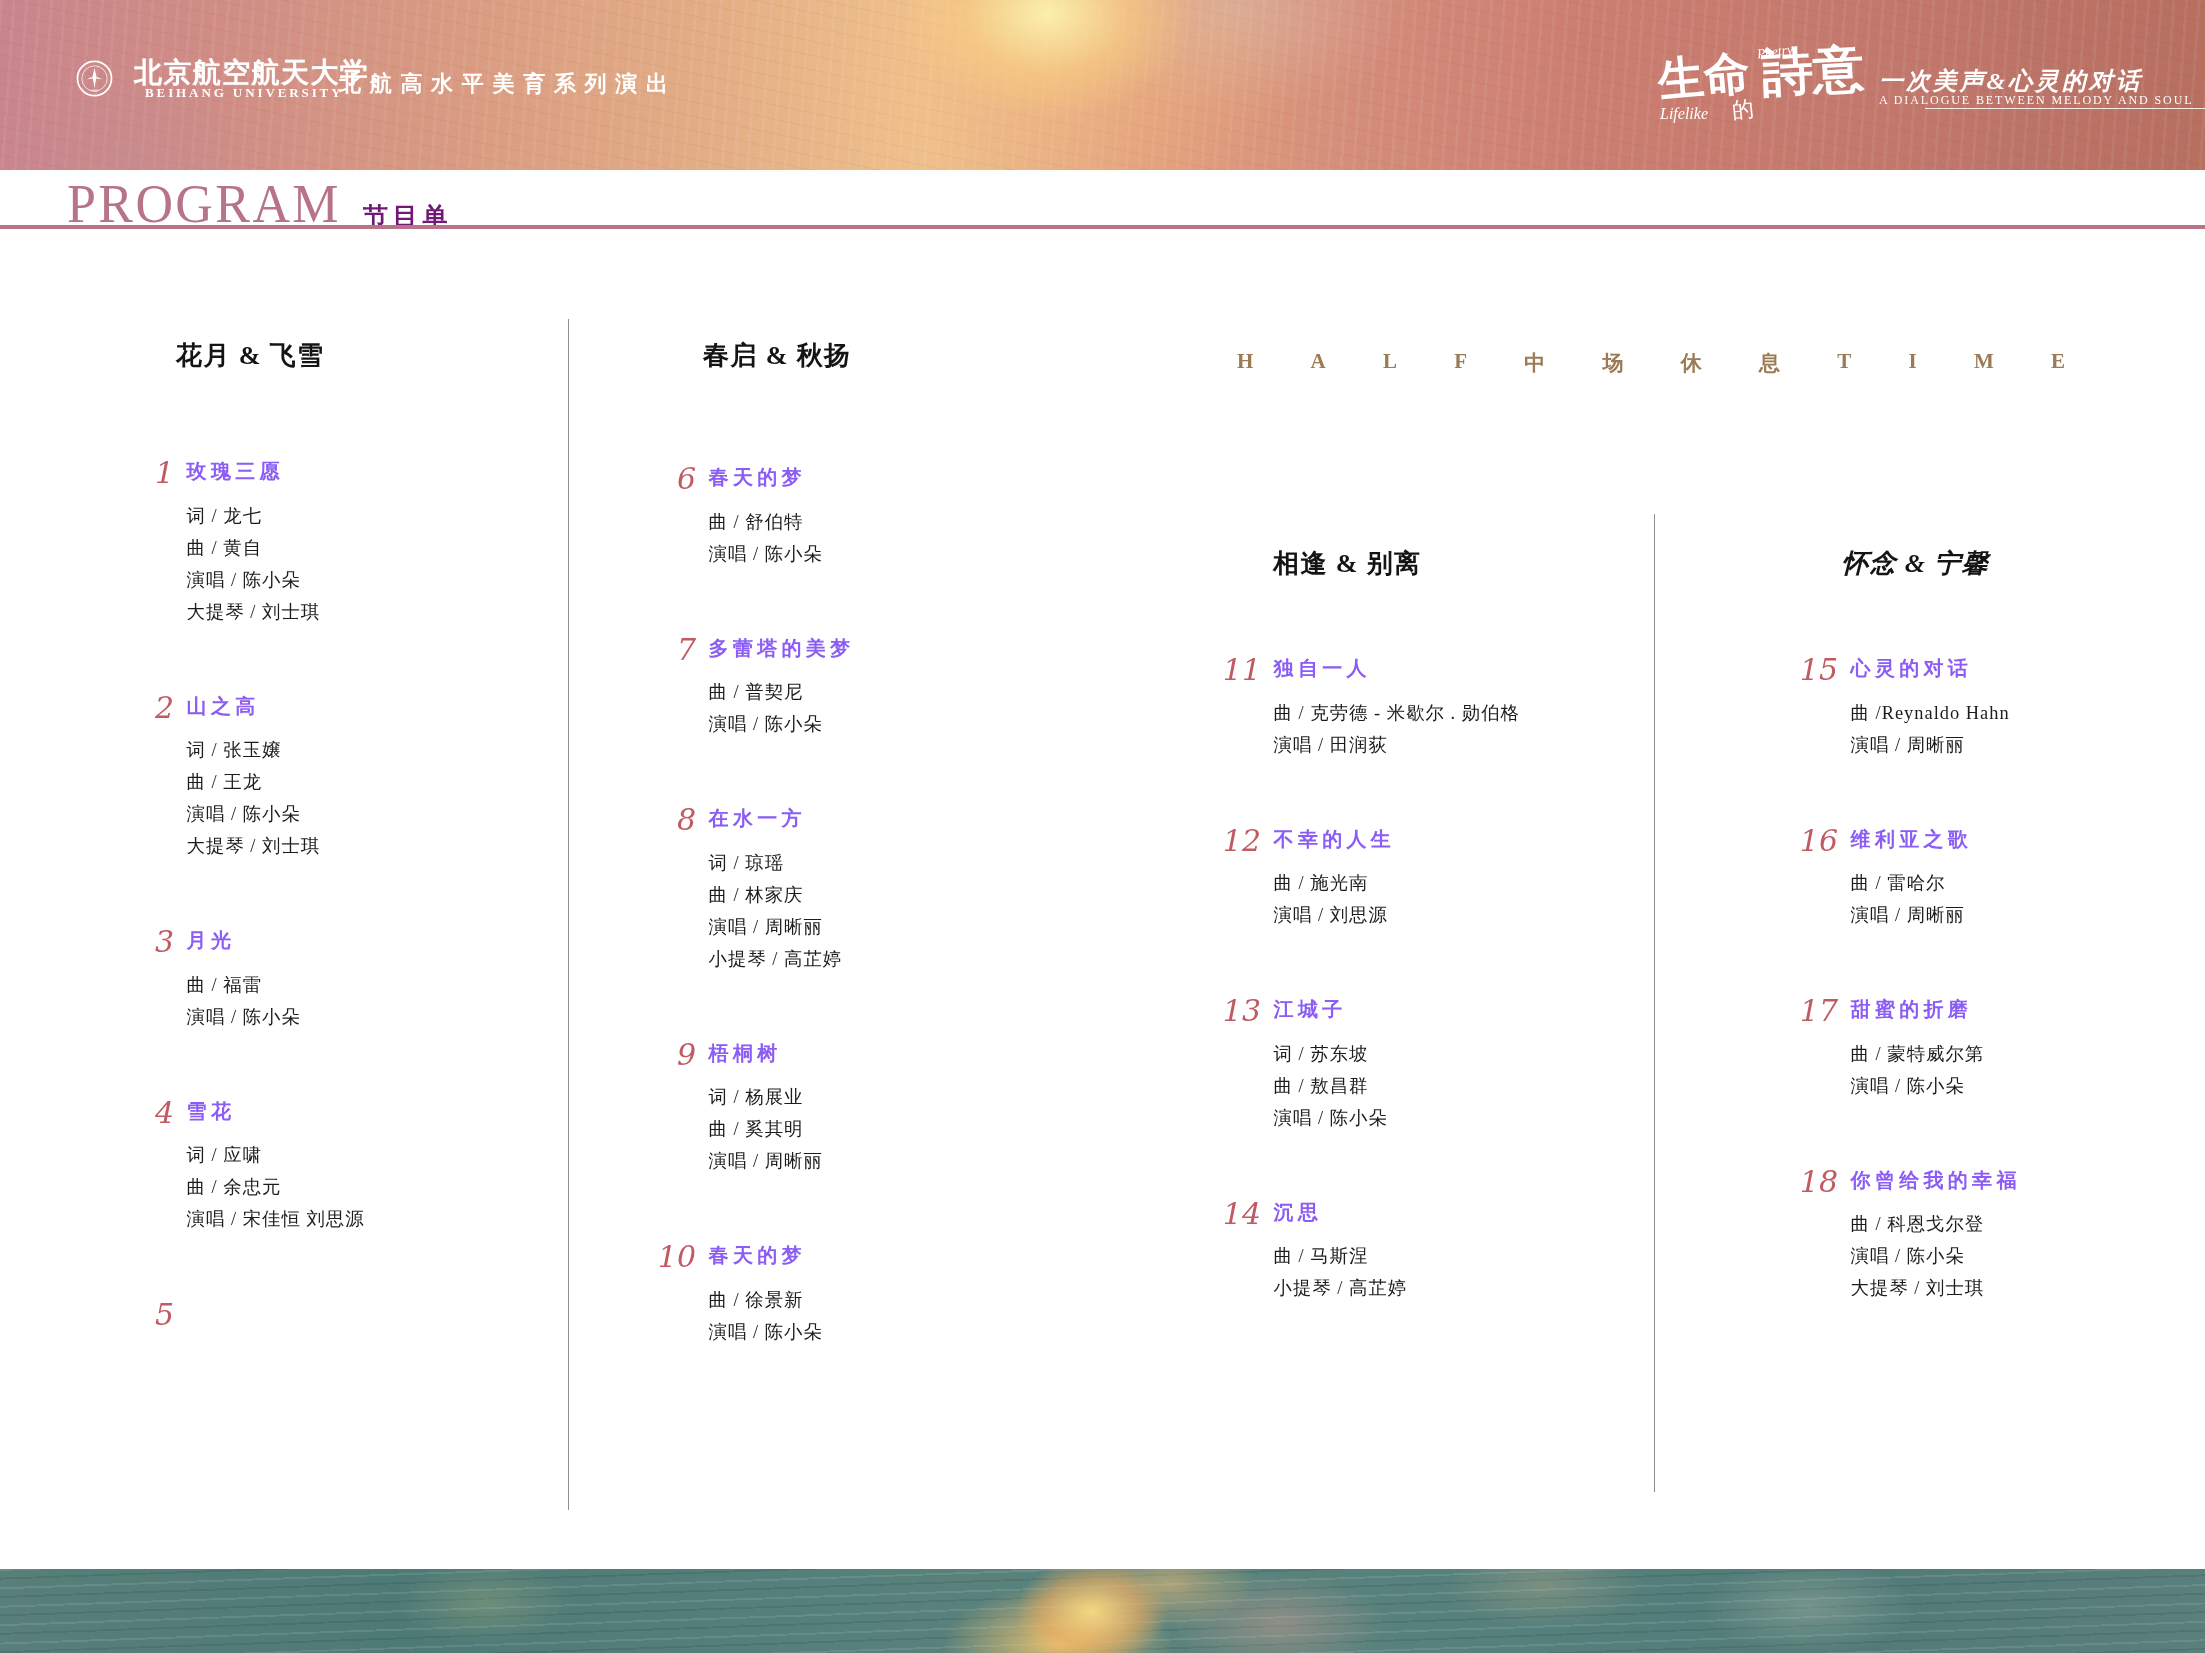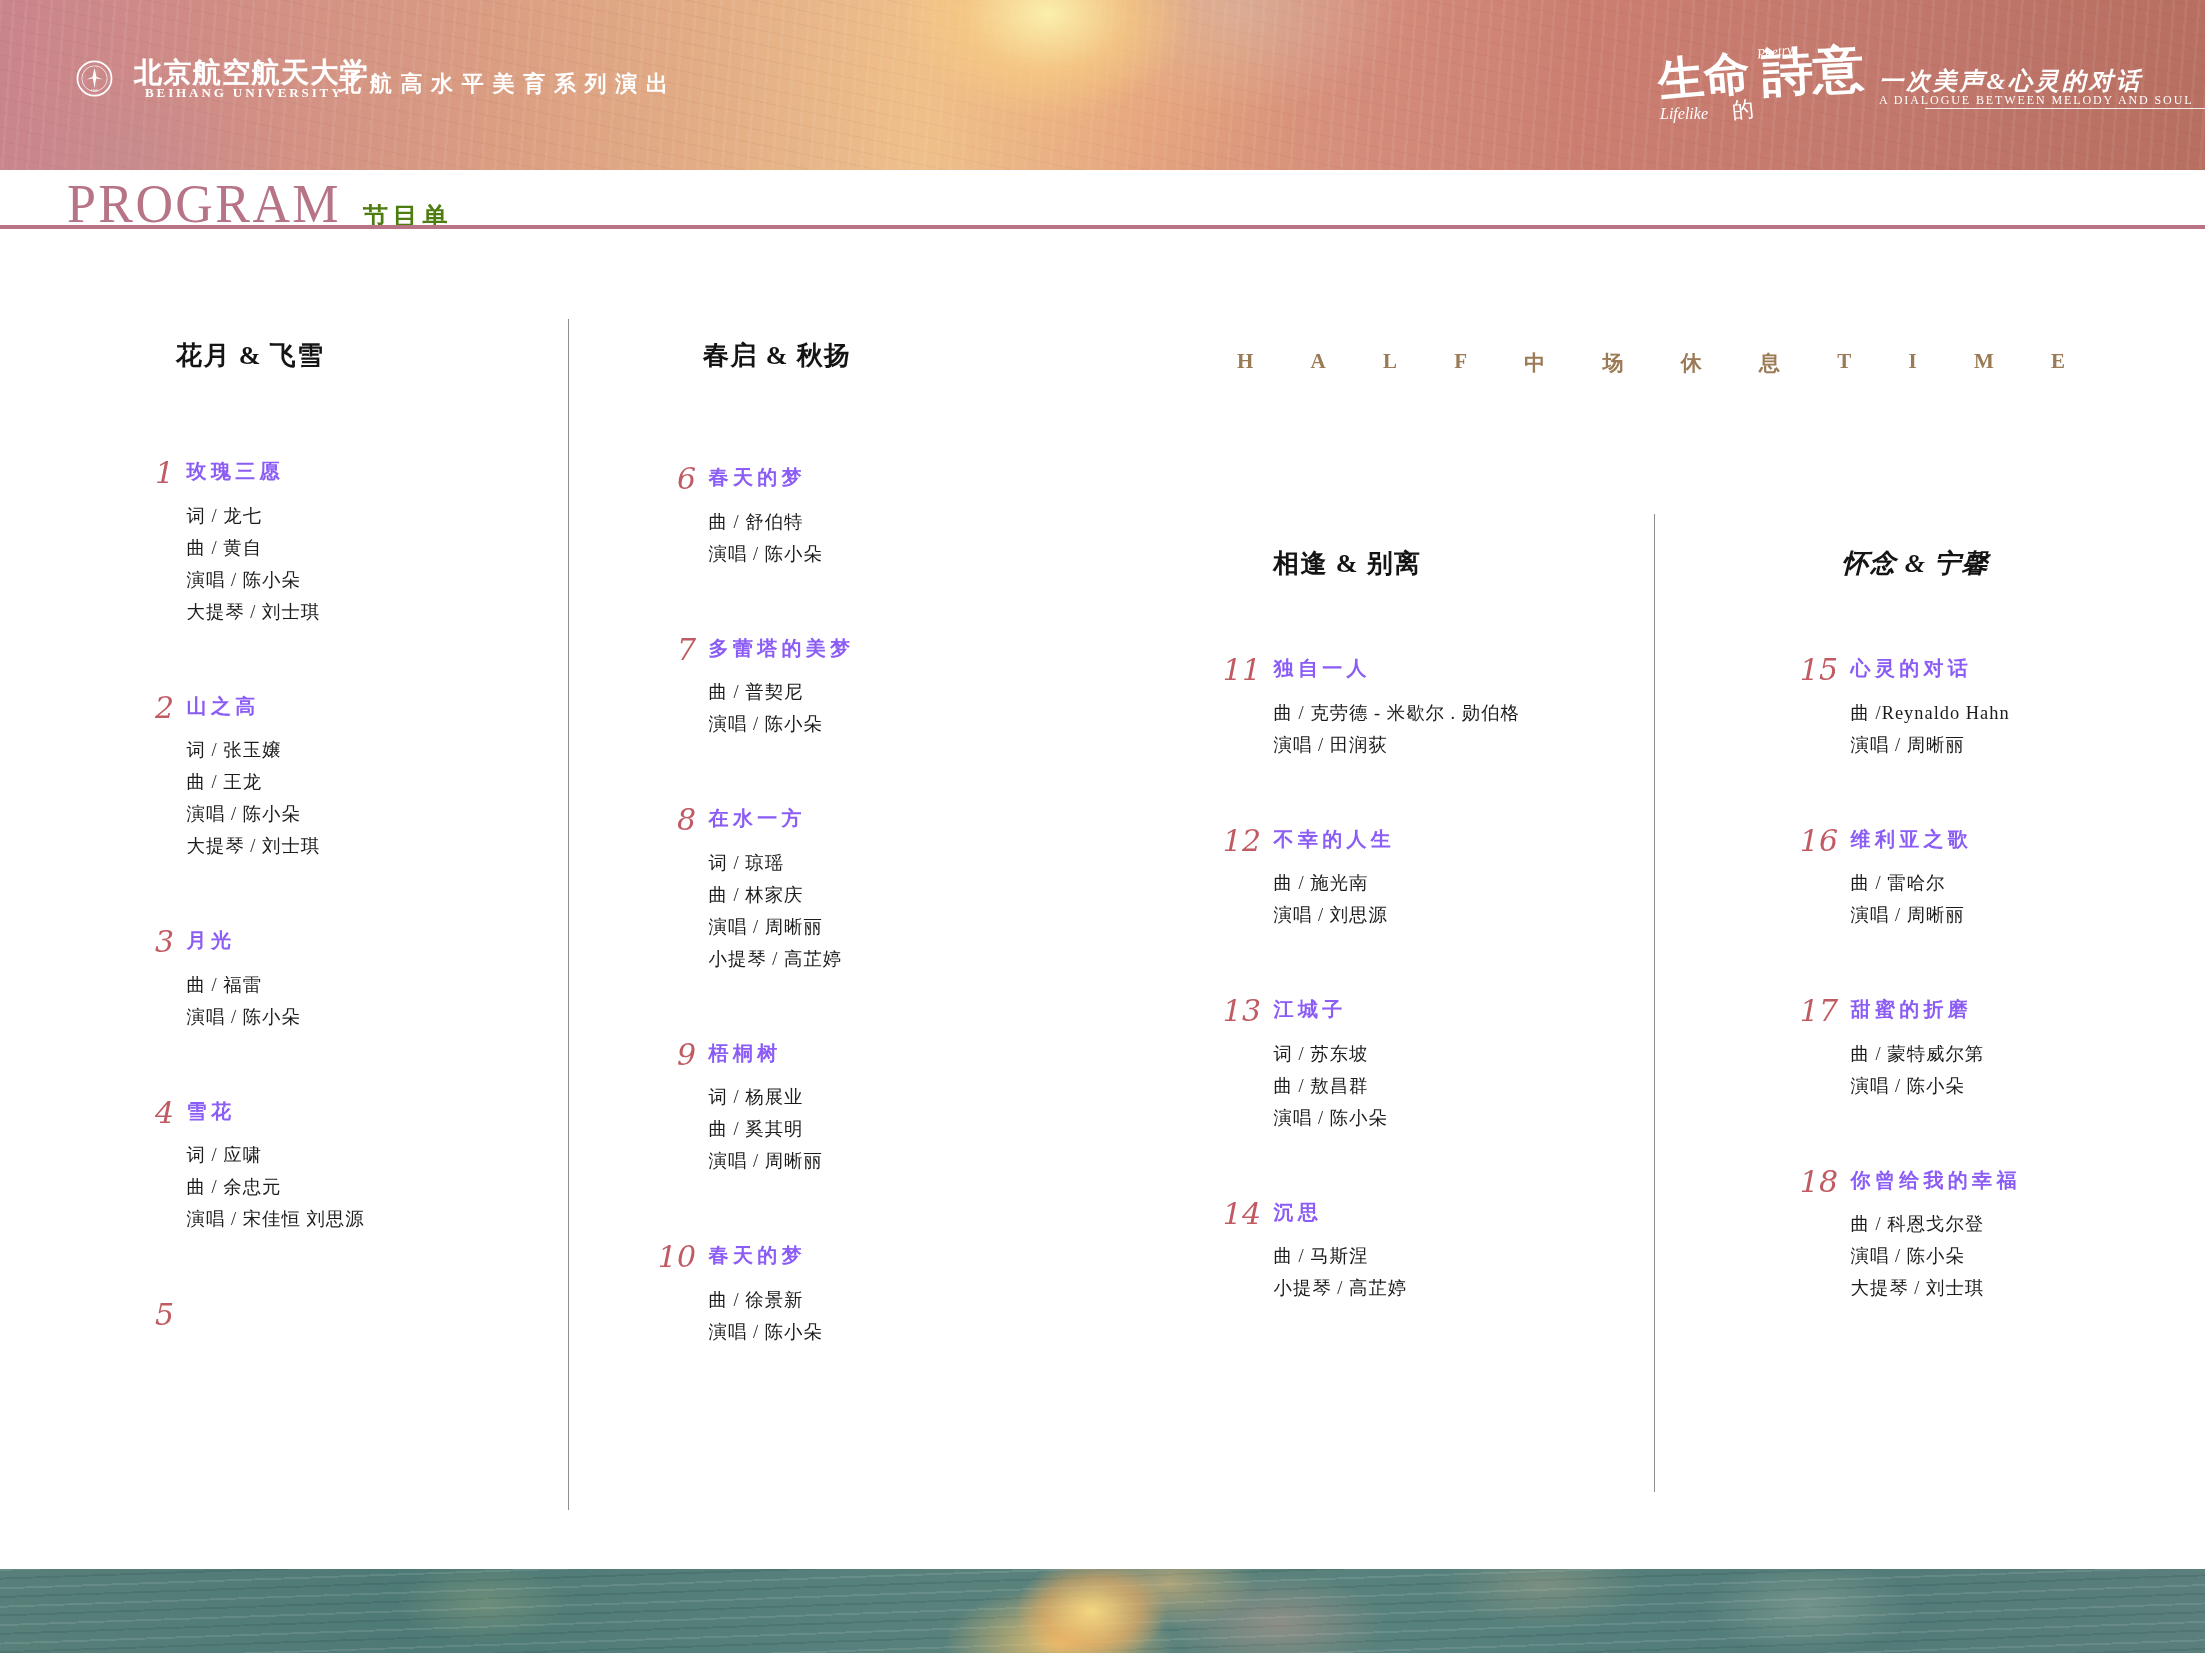--- a/index.html
+++ b/index.html
@@ -33,21 +33,21 @@
   .lg-main-b{position:absolute;left:1732px;top:95px;font-size:22px;transform:rotate(-6deg);}
   .lg-main-c{position:absolute;left:1762px;top:37px;font-size:51px;transform:rotate(-3deg);font-weight:600;}
   .lg-lifelike{position:absolute;left:1660px;top:105px;font-size:16px;font-style:italic;}
   .slogan-cn{position:absolute;left:1879px;top:65px;font-size:24px;letter-spacing:2.9px;font-style:italic;font-weight:600;}
   .slogan-en{position:absolute;left:1879px;top:93px;font-size:12px;letter-spacing:1.9px;font-variant:small-caps;}
   .slogan-rule{position:absolute;left:1925px;top:108px;width:281px;height:1px;background:rgba(255,255,255,.85);}
 
   
   .prog-en{position:absolute;left:67px;top:174px;font-size:52px;letter-spacing:2.4px;color:#b87487;
            font-weight:400;transform:scaleY(1.05);}
-  .prog-cn{position:absolute;left:363px;top:200px;font-size:25px;letter-spacing:4.8px;color:#4d7c0f;font-weight:700;}
+  .prog-cn{position:absolute;left:363px;top:200px;font-size:25px;letter-spacing:4.8px;color:#701a75;font-weight:700;}
   #title-rule{position:absolute;left:0;top:225px;width:2205px;height:3.9px;background:#b87385;}
 
   
   #halftime{position:absolute;left:1237px;top:349px;width:828px;display:flex;justify-content:space-between;
             font-size:21px;color:#9b7b55;font-weight:600;}
 
   
   .sec-hdr{position:absolute;font-size:26px;font-weight:700;color:#141414;letter-spacing:1.4px;line-height:30px;}
   #hdr0{left:176px;top:341px;}
   #hdr1{left:703px;top:341px;}

